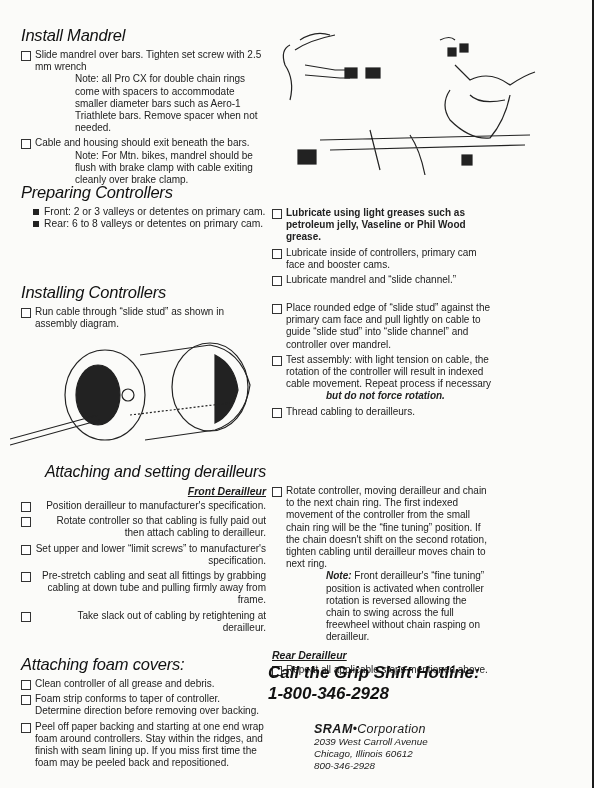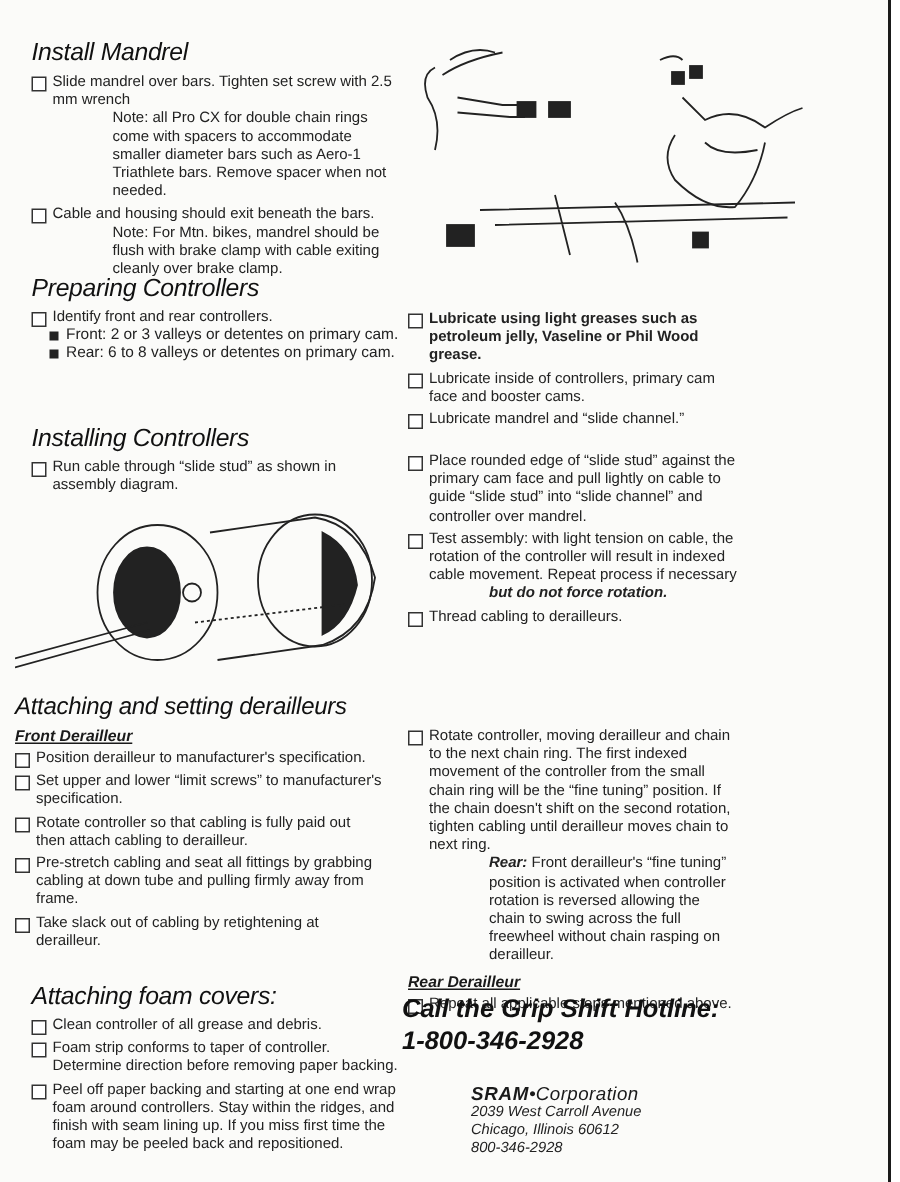--- a/index.html
+++ b/index.html
@@ -53,24 +53,20 @@
   <rect class="dk" x="178" y="38" width="8" height="8"></rect>
   <rect class="dk" x="190" y="34" width="8" height="8"></rect>
   <path d="M185 55 L200 70 Q220 60 240 75 Q255 65 265 62 M180 80 Q170 95 180 110 Q200 130 220 128 Q235 110 240 85 M200 85 Q210 95 235 90"></path>
   <path d="M50 130 L260 125 M60 140 L255 135 M100 120 L110 160 M140 125 Q150 140 155 165"></path>
   <rect class="dk" x="28" y="140" width="18" height="14"></rect>
   <rect class="dk" x="192" y="145" width="10" height="10"></rect>
 </svg>
 
 <div class="col" style="left:21px; top:183px; width:245px;">
   <h2>Preparing Controllers</h2>
-  <div class="item" style="margin-bottom:0">
-    <span class="cb"></span>
-    <span>Identify front and rear controllers.</span>
-  </div>
   <div class="bul">Front: 2 or 3 valleys or detentes on primary cam.</div>
   <div class="bul">Rear: 6 to 8 valleys or detentes on primary cam.</div>
 </div>
 
 <div class="col" style="left:272px; top:207px; width:225px;">
   <div class="item b">
     <span class="cb"></span>
     <span>Lubricate using light greases such as petroleum jelly, Vaseline or Phil Wood grease.</span>
   </div>
   <div class="item">
@@ -114,44 +110,44 @@
   </div>
   <div class="item">
     <span class="cb"></span>
   </div>
   <div class="item">
     <span class="cb"></span>
     <span>Thread cabling to derailleurs.</span>
   </div>
 </div>
 
-<div class="col" style="left:10px; top:463px; width:245px;">
+<div class="col" style="left:21px; top:463px; width:245px;text-align:right;">
   <h2 style="font-size:16px; white-space:nowrap;">Attaching and setting derailleurs</h2>
   <div class="sub">Front Derailleur</div>
   <div class="item"><span class="cb"></span><span>Position derailleur to manufacturer's specification.</span></div>
+  <div class="item"><span class="cb"></span><span>Rotate controller so that cabling is fully paid out then attach cabling to derailleur.</span></div>
   <div class="item"><span class="cb"></span><span>Set upper and lower “limit screws” to manufacturer's specification.</span></div>
-  <div class="item"><span class="cb"></span><span>Rotate controller so that cabling is fully paid out then attach cabling to derailleur.</span></div>
   <div class="item"><span class="cb"></span><span>Pre-stretch cabling and seat all fittings by grabbing cabling at down tube and pulling firmly away from frame.</span></div>
   <div class="item"><span class="cb"></span><span>Take slack out of cabling by retightening at derailleur.</span></div>
 </div>
 
 <div class="col" style="left:272px; top:485px; width:220px;">
   <div class="item">
     <span class="cb"></span>
     <span>Rotate controller, moving derailleur and chain to the next chain ring. The first indexed movement of the controller from the small chain ring will be the “fine tuning” position. If the chain doesn't shift on the second rotation, tighten cabling until derailleur moves chain to next ring.</span>
-    <span class="note"><span class="bi">Rear:</span> <span>Front derailleur's “fine tuning” position is activated when controller rotation is reversed allowing the chain to swing across the full freewheel without chain rasping on derailleur.</span></span>
+    <span class="note"><span class="bi">Note:</span> <span>Front derailleur's “fine tuning” position is activated when controller rotation is reversed allowing the chain to swing across the full freewheel without chain rasping on derailleur.</span></span>
   </div>
   <div class="sub" style="margin-top:5px;">Rear Derailleur</div>
   <div class="item"><span class="cb"></span><span>Repeat all applicable steps mentioned above.</span></div>
 </div>
 
 <div class="col" style="left:21px; top:655px; width:245px;">
   <h2>Attaching foam covers:</h2>
   <div class="item"><span class="cb"></span><span>Clean controller of all grease and debris.</span></div>
-  <div class="item"><span class="cb"></span><span>Foam strip conforms to taper of controller. Determine direction before removing paper backing.</span></div>
+  <div class="item"><span class="cb"></span><span>Foam strip conforms to taper of controller. Determine direction before removing over backing.</span></div>
   <div class="item"><span class="cb"></span><span>Peel off paper backing and starting at one end wrap foam around controllers. Stay within the ridges, and finish with seam lining up. If you miss first time the foam may be peeled back and repositioned.</span></div>
 </div>
 
 <div class="col" style="left:268px; top:662px; width:220px;">
   <div class="hot">Call the Grip Shift Hotline:</div>
   <div class="hot">1-800-346-2928</div>
 </div>
 
 <div class="col" style="left:314px; top:722px; width:200px;">
   <div class="brand">

